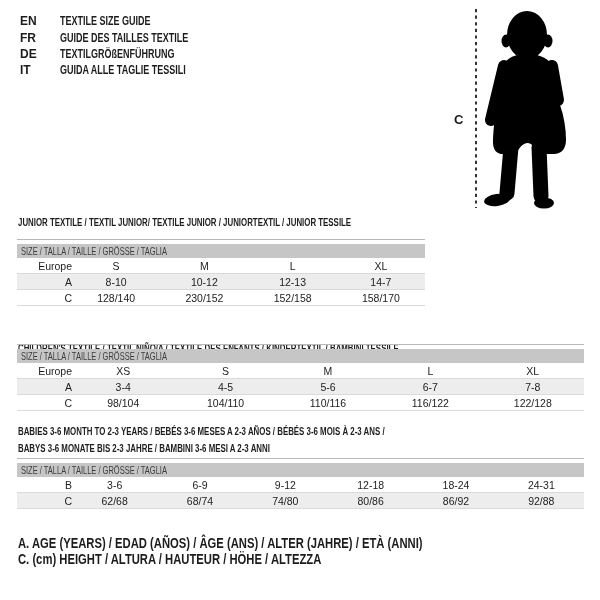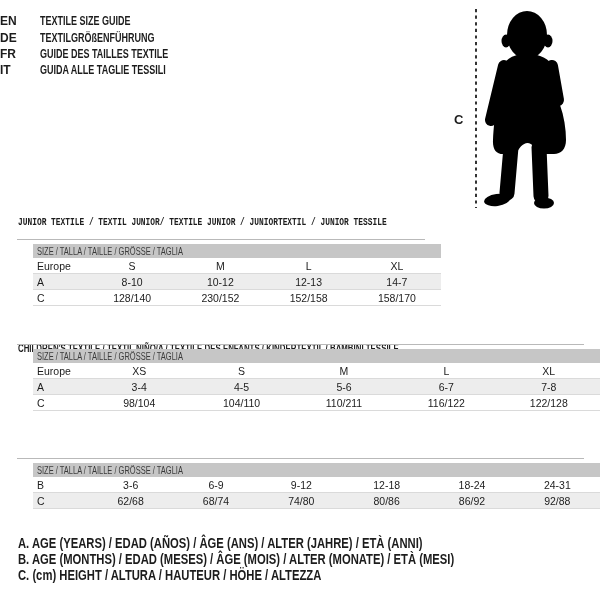--- a/index.html
+++ b/index.html
@@ -3,62 +3,62 @@
 <meta charset="utf-8">
 <style>
   html,body { margin:0; padding:0; background:#fff; }
   #screen {
     position:relative; width:600px; height:600px; background:#ffffff;
     font-family:"Liberation Sans", sans-serif; color:#1c1c1c; overflow:hidden;
   }
   .cond { display:inline-block; transform:scaleX(0.75); transform-origin:0 0; white-space:nowrap; }
 
   
-  .lang { position:absolute; left:0; top:13px; }
+  .lang { position:absolute; left:20px; top:13px; }
   .lang-row { display:flex; height:16.4px; align-items:center; font-size:12px; font-weight:bold; }
   .lang-code { width:40px; flex:0 0 40px; }
 
   
   .figure { position:absolute; left:450px; top:2px; width:130px; height:210px; }
 
   
   .ttl { position:absolute; left:18px; font-size:10.5px; font-weight:bold; line-height:17px; }
 
   
   .tbl { position:absolute; left:17px; border-top:1px solid #b9b9b9; padding-top:4px; }
-  .tbl table { border-collapse:collapse; width:100%; table-layout:fixed;margin-left:16px; }
+  .tbl table { border-collapse:collapse; width:100%; table-layout:fixed; }
   .tbl td { font-size:10.5px; height:15px; padding:0; text-align:center;
             border-bottom:1px solid #dadada; color:#1c1c1c; }
   .tbl tr.bar td { background:#c6c6c6; height:14px; text-align:left; padding-left:4px;
                    border-bottom:none; }
   .bartext { font-size:10px; color:#3b3b3b; font-weight:normal; }
-  .tbl td.lbl { text-align:left; padding-left:4px; }
+  .tbl td.lbl { text-align:right; padding-left:4px; }
   .tbl tr.alt td { background:#ededed; }
 
   
   .notes { position:absolute; left:18px; top:534px; font-size:15px; font-weight:bold; }
   .notes > div { height:16.2px; }
 </style>
 </head>
 <body>
 
 <div id="screen">
 
   <div class="lang">
     <div class="lang-row">
       <span class="lang-code">EN</span>
       <span class="cond">TEXTILE SIZE GUIDE</span>
     </div>
     <div class="lang-row">
+      <span class="lang-code">FR</span>
+      <span class="cond">GUIDE DES TAILLES TEXTILE</span>
+    </div>
+    <div class="lang-row">
       <span class="lang-code">DE</span>
       <span class="cond">TEXTILGRÖßENFÜHRUNG</span>
-    </div>
-    <div class="lang-row">
-      <span class="lang-code">FR</span>
-      <span class="cond">GUIDE DES TAILLES TEXTILE</span>
     </div>
     <div class="lang-row">
       <span class="lang-code">IT</span>
       <span class="cond">GUIDA ALLE TAGLIE TESSILI</span>
     </div>
   </div>
 
   <div class="figure">
     <svg width="130" height="210" viewBox="0 0 130 210">
       <line x1="26" y1="7" x2="26" y2="206" stroke="#333" stroke-width="2" stroke-dasharray="3.2 3.4"></line>
@@ -72,21 +72,21 @@
         <line x1="102" y1="64" x2="108" y2="98" stroke="#000" stroke-width="12" stroke-linecap="round"></line>
         <path d="M47 103 Q77 96 110 103 C114 114 116 127 116 138 C116 147 111 152 104 152 L88 152 C86 146 82 141 77.5 141 C73 141 68.5 146 66.5 152 L53 152 C46 152 42.5 147 43 138 C43.5 126 45 113 47 103 Z"></path>
         <line x1="61" y1="145" x2="57" y2="191" stroke="#000" stroke-width="15" stroke-linecap="round"></line>
         <line x1="89" y1="145" x2="91" y2="194" stroke="#000" stroke-width="15" stroke-linecap="round"></line>
         <ellipse cx="47" cy="198" rx="13" ry="6" transform="rotate(-7 47 198)"></ellipse>
         <ellipse cx="94" cy="201" rx="10" ry="5.5"></ellipse>
       </g>
     </svg>
   </div>
 
-  <div class="ttl" style="top:214px;font-family:Liberation Mono, monospace;">
+  <div class="ttl" style="top:214px;">
     <span class="cond">JUNIOR TEXTILE / TEXTIL JUNIOR/ TEXTILE JUNIOR / JUNIORTEXTIL / JUNIOR TESSILE</span>
   </div>
   <div class="tbl" style="top:239px; width:408px;">
     <table>
       <colgroup>
           <col style="width:55px">
           <col>
           <col>
           <col>
           <col>
@@ -150,28 +150,32 @@
         <td>3-4</td>
         <td>4-5</td>
         <td>5-6</td>
         <td>6-7</td>
         <td>7-8</td>
       </tr>
       <tr>
         <td class="lbl">C</td>
         <td>98/104</td>
         <td>104/110</td>
-        <td>110/211</td>
+        <td>110/116</td>
         <td>116/122</td>
         <td>122/128</td>
       </tr>
       </tbody>
     </table>
   </div>
 
+  <div class="ttl" style="top:423px;">
+    <div><span class="cond">BABIES 3-6 MONTH TO 2-3 YEARS / BEBÉS 3-6 MESES A 2-3 AÑOS / BÉBÉS 3-6 MOIS À 2-3 ANS /</span></div>
+    <div><span class="cond">BABYS 3-6 MONATE BIS 2-3 JAHRE / BAMBINI 3-6 MESI A 2-3 ANNI</span></div>
+  </div>
   <div class="tbl" style="top:458px; width:567px;">
     <table>
       <colgroup>
           <col style="width:55px">
           <col>
           <col>
           <col>
           <col>
           <col>
           <col>
@@ -197,17 +201,16 @@
         <td>80/86</td>
         <td>86/92</td>
         <td>92/88</td>
       </tr>
       </tbody>
     </table>
   </div>
 
   <div class="notes">
     <div><span class="cond">A. AGE (YEARS) / EDAD (AÑOS) / ÂGE (ANS) / ALTER (JAHRE) / ETÀ (ANNI)</span></div>
-    <div><span class="cond">B. AGE (MONTHS) / EDAD (MESES) / ÂGE (MOIS) / ALTER (MONATE) / ETÀ (MESI)</span></div>
     <div><span class="cond">C. (cm) HEIGHT / ALTURA / HAUTEUR / HÖHE / ALTEZZA</span></div>
   </div>
 
 </div>
 
 </body></html>

